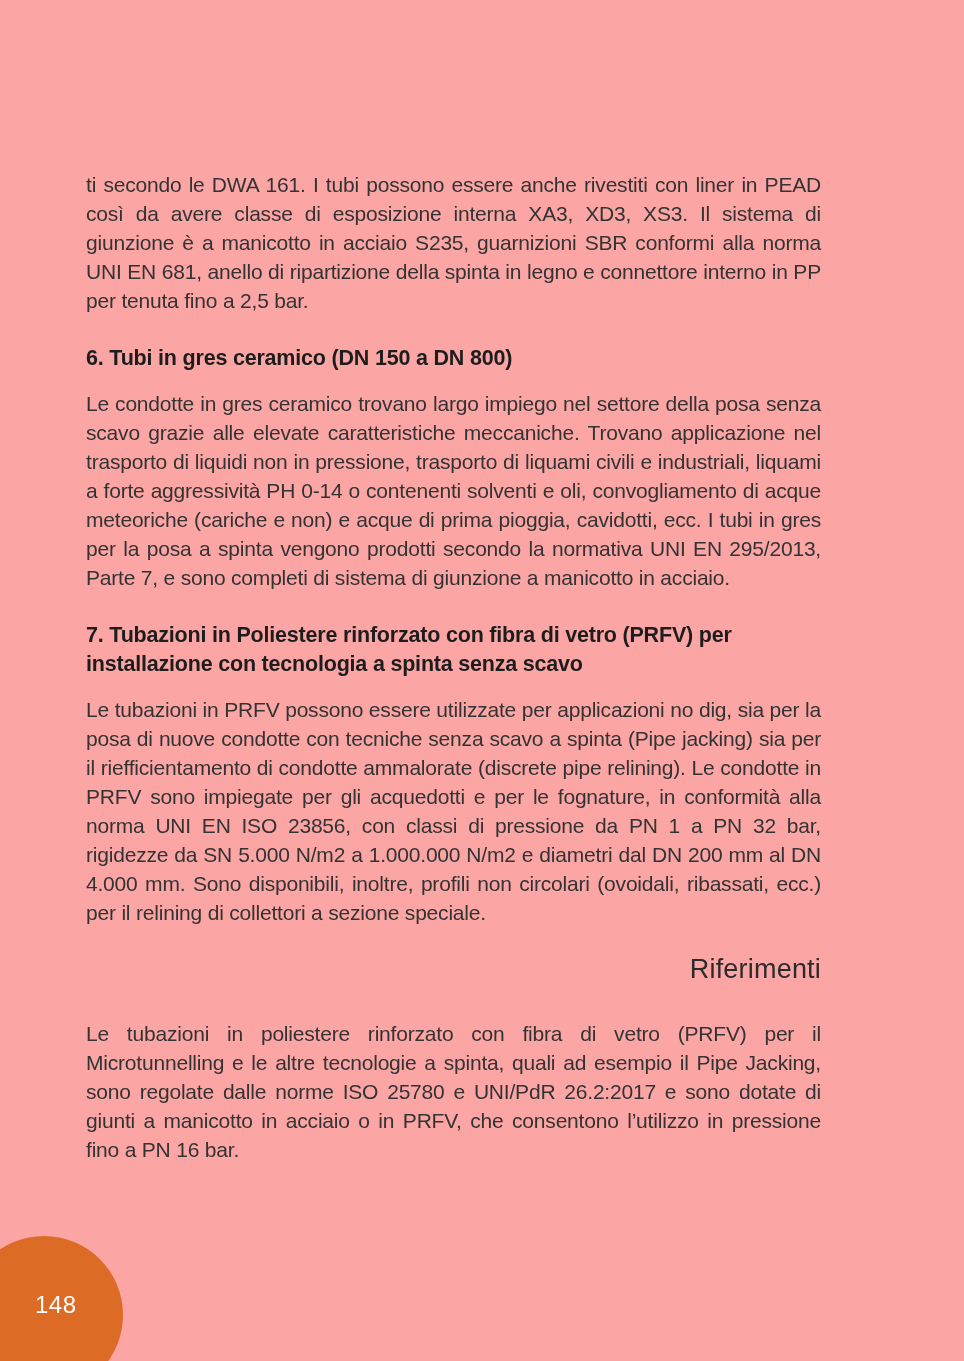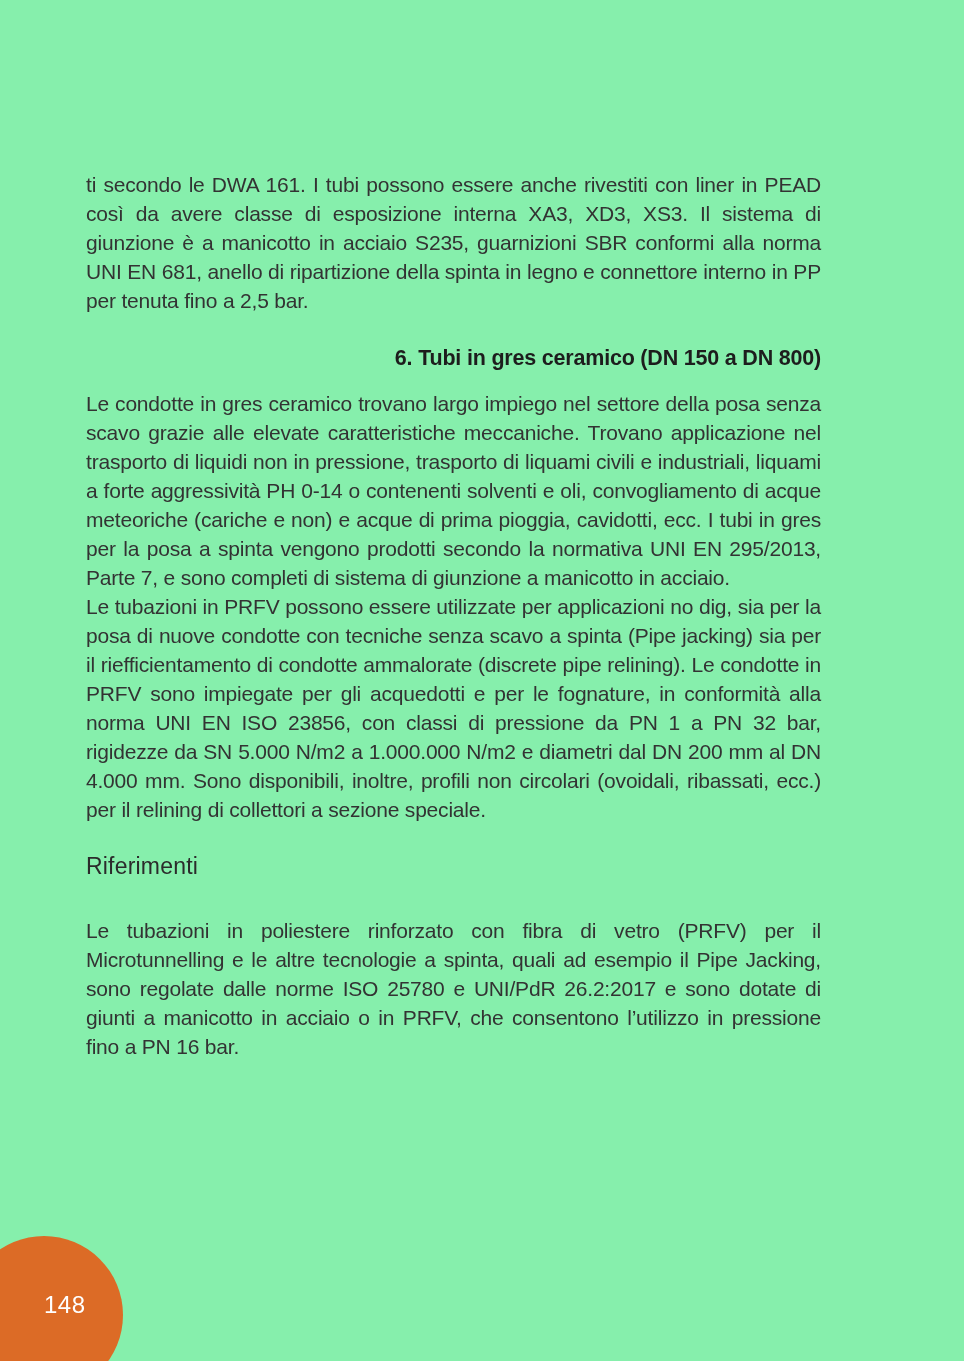--- a/index.html
+++ b/index.html
@@ -4,21 +4,21 @@
 <style>
   html, body {
     margin: 0;
     padding: 0;
     background: #ffffff;
   }
   .page {
     position: relative;
     width: 964px;
     height: 1361px;
-    background: #86efac;
+    background: #fca5a5;
     overflow: hidden;
     font-family: "Liberation Sans", sans-serif;
   }
   .text-column {
     position: absolute;
     left: 86px;
     top: 170px;
     width: 735px;
   }
   .body-par {
@@ -32,49 +32,49 @@
   .section {
     margin: 0;
   }
   .section-heading {
     margin: 29px 0 0 0;
     font-size: 21.5px;
     line-height: 29px;
     letter-spacing: -0.2px;
     font-weight: bold;
     color: #1d1d1d;
-    text-align: right;
+    text-align: left;
   }
   .section-heading + .body-par {
     margin-top: 16px;
   }
   .references-heading {
     margin: 24px 0 0 0;
-    font-size: 23px;
+    font-size: 27px;
     line-height: 36px;
     font-weight: 400;
     color: #2b2b2b;
-    text-align: left;
+    text-align: right;
     letter-spacing: 0.2px;
   }
   .references-par {
     margin-top: 32px;
   }
   .page-badge {
     position: absolute;
     left: -35px;
     top: 1236px;
     width: 158px;
     height: 158px;
     border-radius: 50%;
     background: #dc6b26;
   }
   .page-number {
     position: absolute;
-    left: 79px;  
+    left: 70px;  
     top: 55px;   
     font-size: 24px;
     font-weight: 300;
     letter-spacing: 0.5px;
     color: #ffffff;
   }
 </style>
 </head>
 <body>
 
@@ -83,20 +83,21 @@
   <main class="text-column">
 
     <p class="body-par">ti secondo le DWA 161. I tubi possono essere anche rivestiti con liner in PEAD così da avere classe di esposizione interna XA3, XD3, XS3. Il sistema di giunzione è a manicotto in acciaio S235, guarnizioni SBR conformi alla norma UNI EN 681, anello di ripartizione della spinta in legno e connettore interno in PP per tenuta fino a 2,5 bar.</p>
 
     <section class="section">
       <h2 class="section-heading">6. Tubi in gres ceramico (DN 150 a DN 800)</h2>
       <p class="body-par">Le condotte in gres ceramico trovano largo impiego nel settore della posa senza scavo grazie alle elevate caratteristiche meccaniche. Trovano applicazione nel trasporto di liquidi non in pressione, trasporto di liquami civili e industriali, liquami a forte aggressività PH 0-14 o contenenti solventi e oli, convogliamento di acque meteoriche (cariche e non) e acque di prima pioggia, cavidotti, ecc. I tubi in gres per la posa a spinta vengono prodotti secondo la normativa UNI EN 295/2013, Parte 7, e sono completi di sistema di giunzione a manicotto in acciaio.</p>
     </section>
 
     <section class="section">
+      <h2 class="section-heading">7. Tubazioni in Poliestere rinforzato con fibra di vetro (PRFV) per installazione con tecnologia a spinta senza scavo</h2>
       <p class="body-par">Le tubazioni in PRFV possono essere utilizzate per applicazioni no dig, sia per la posa di nuove condotte con tecniche senza scavo a spinta (Pipe jacking) sia per il riefficientamento di condotte ammalorate (discrete pipe relining). Le condotte in PRFV sono impiegate per gli acquedotti e per le fognature, in conformità alla norma UNI EN ISO 23856, con classi di pressione da PN 1 a PN 32 bar, rigidezze da SN 5.000 N/m2 a 1.000.000 N/m2 e diametri dal DN 200 mm al DN 4.000 mm. Sono disponibili, inoltre, profili non circolari (ovoidali, ribassati, ecc.) per il relining di collettori a sezione speciale.</p>
     </section>
 
     <h1 class="references-heading">Riferimenti</h1>
 
     <p class="body-par references-par">Le tubazioni in poliestere rinforzato con fibra di vetro (PRFV) per il Microtunnelling e le altre tecnologie a spinta, quali ad esempio il Pipe Jacking, sono regolate dalle norme ISO 25780 e UNI/PdR 26.2:2017 e sono dotate di giunti a manicotto in acciaio o in PRFV, che consentono l’utilizzo in pressione fino a PN 16 bar.</p>
 
   </main>
 
   <div class="page-badge" style="background: rgb(220, 107, 38);">

